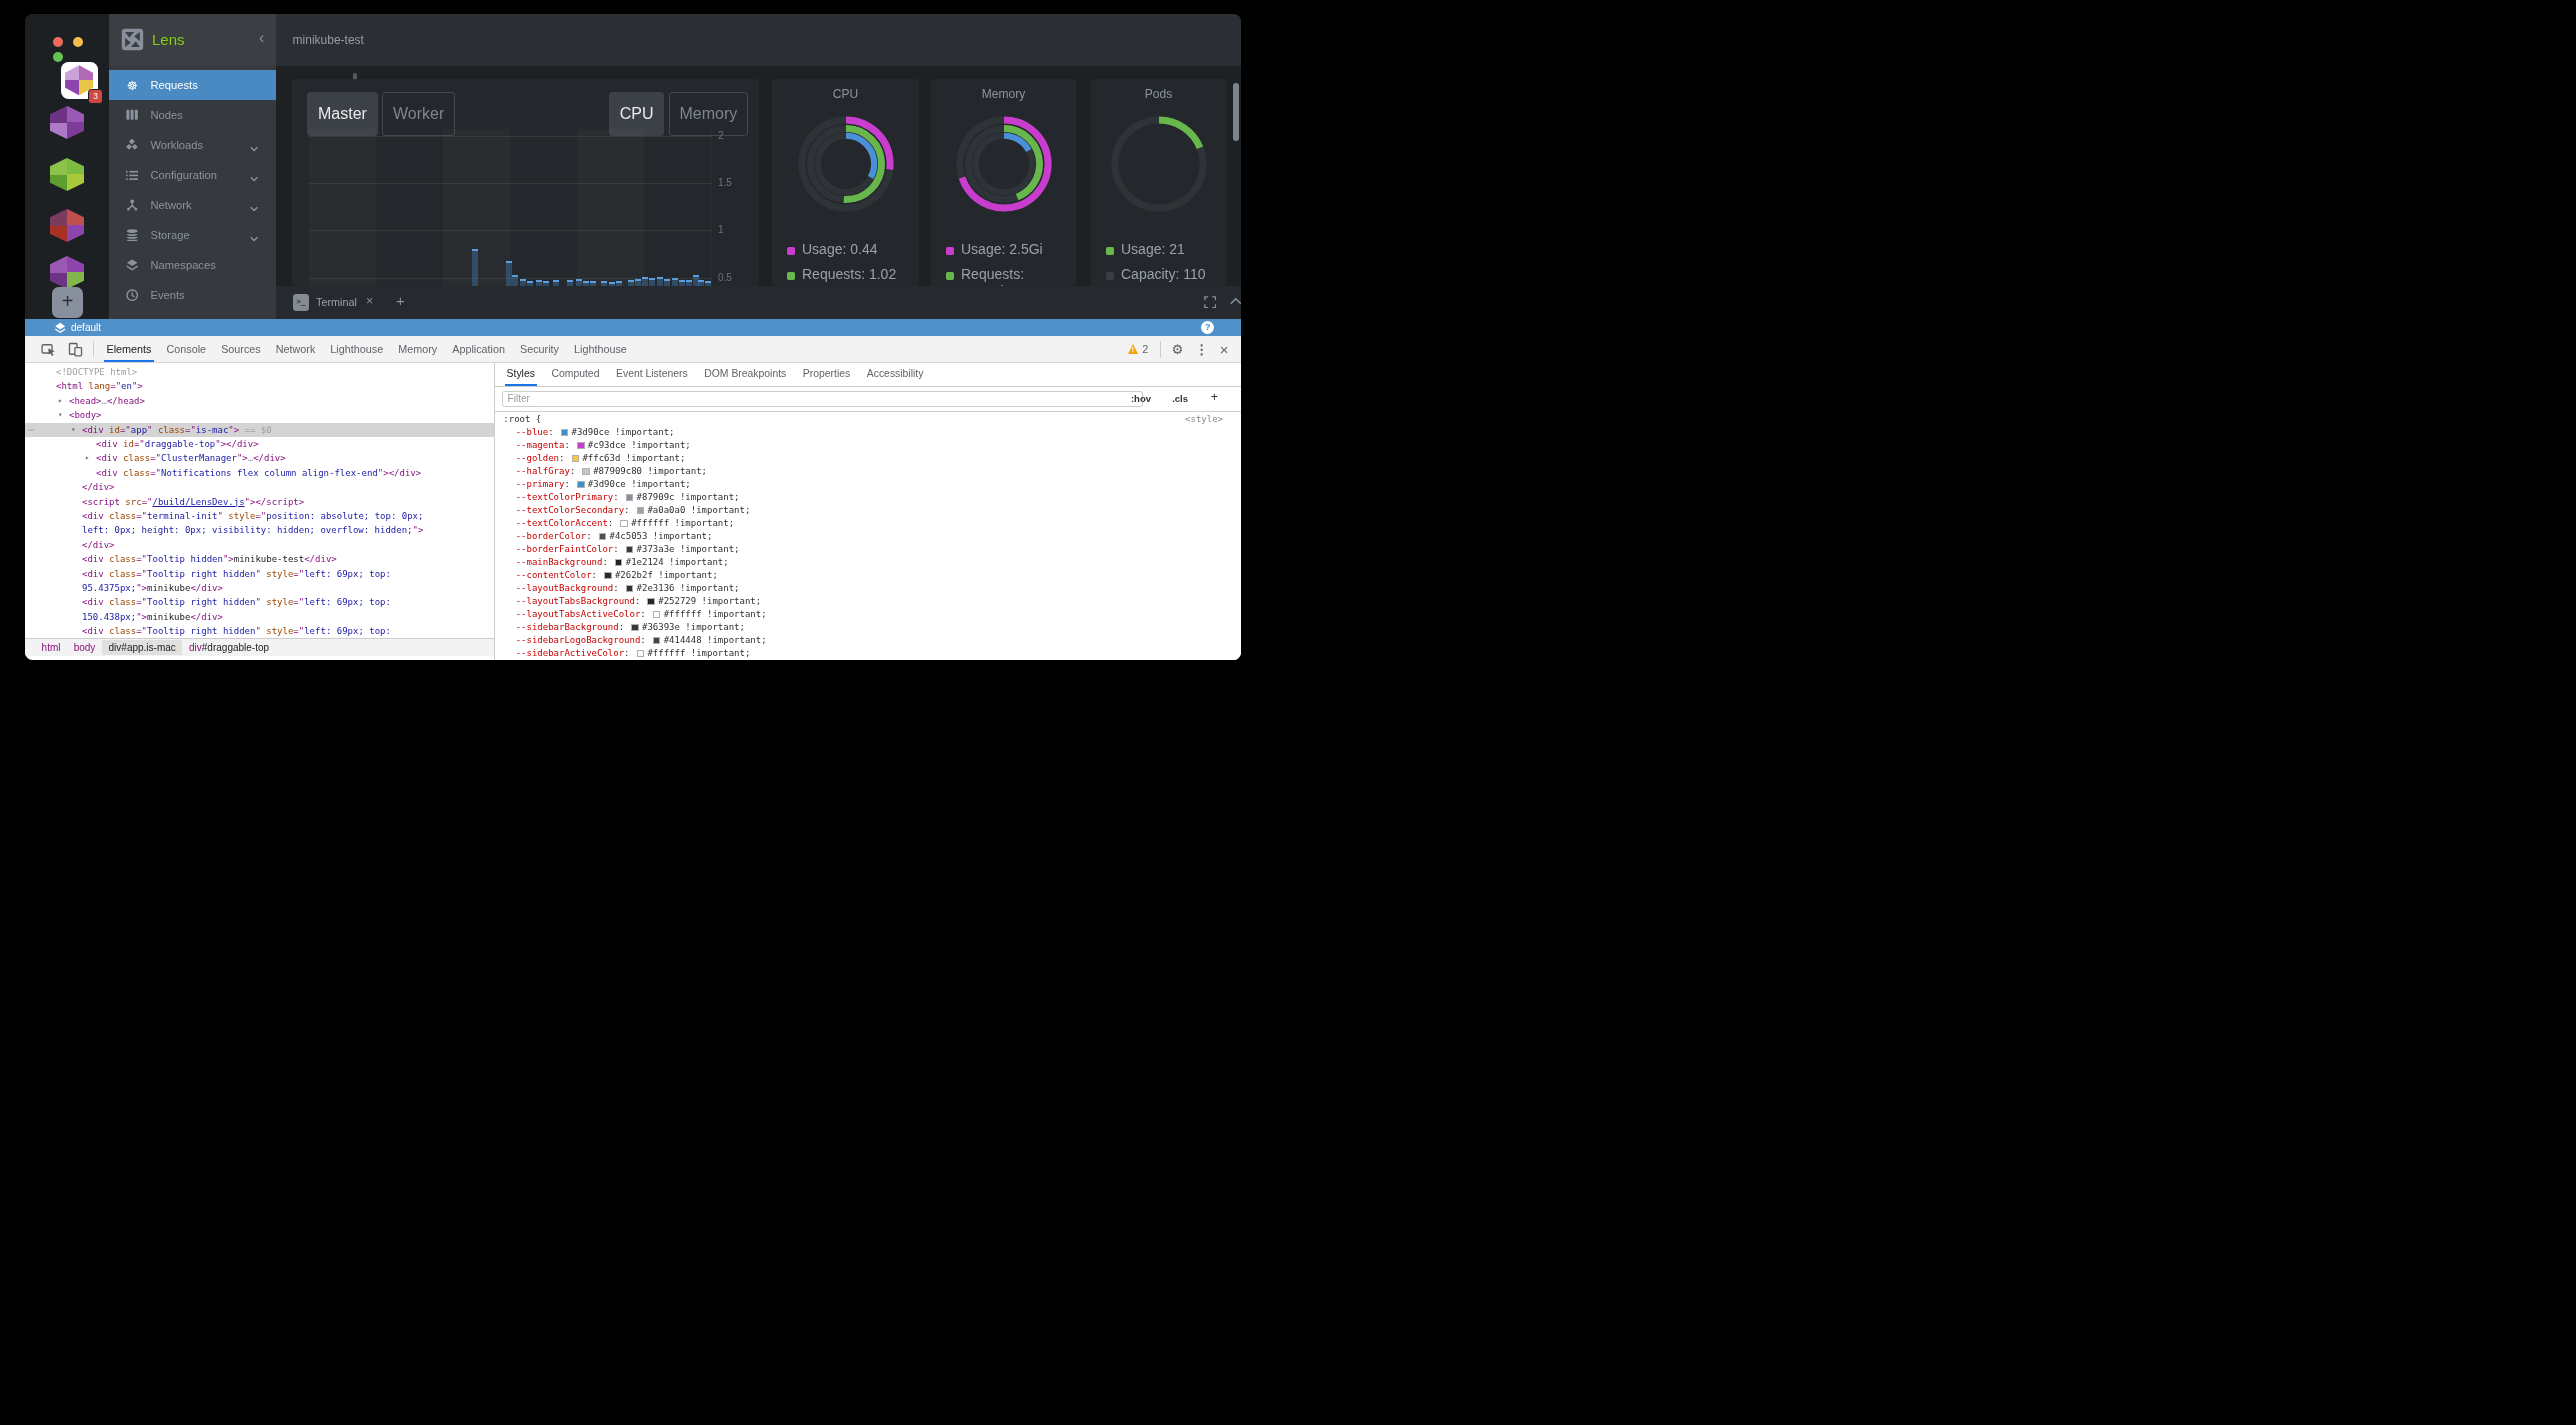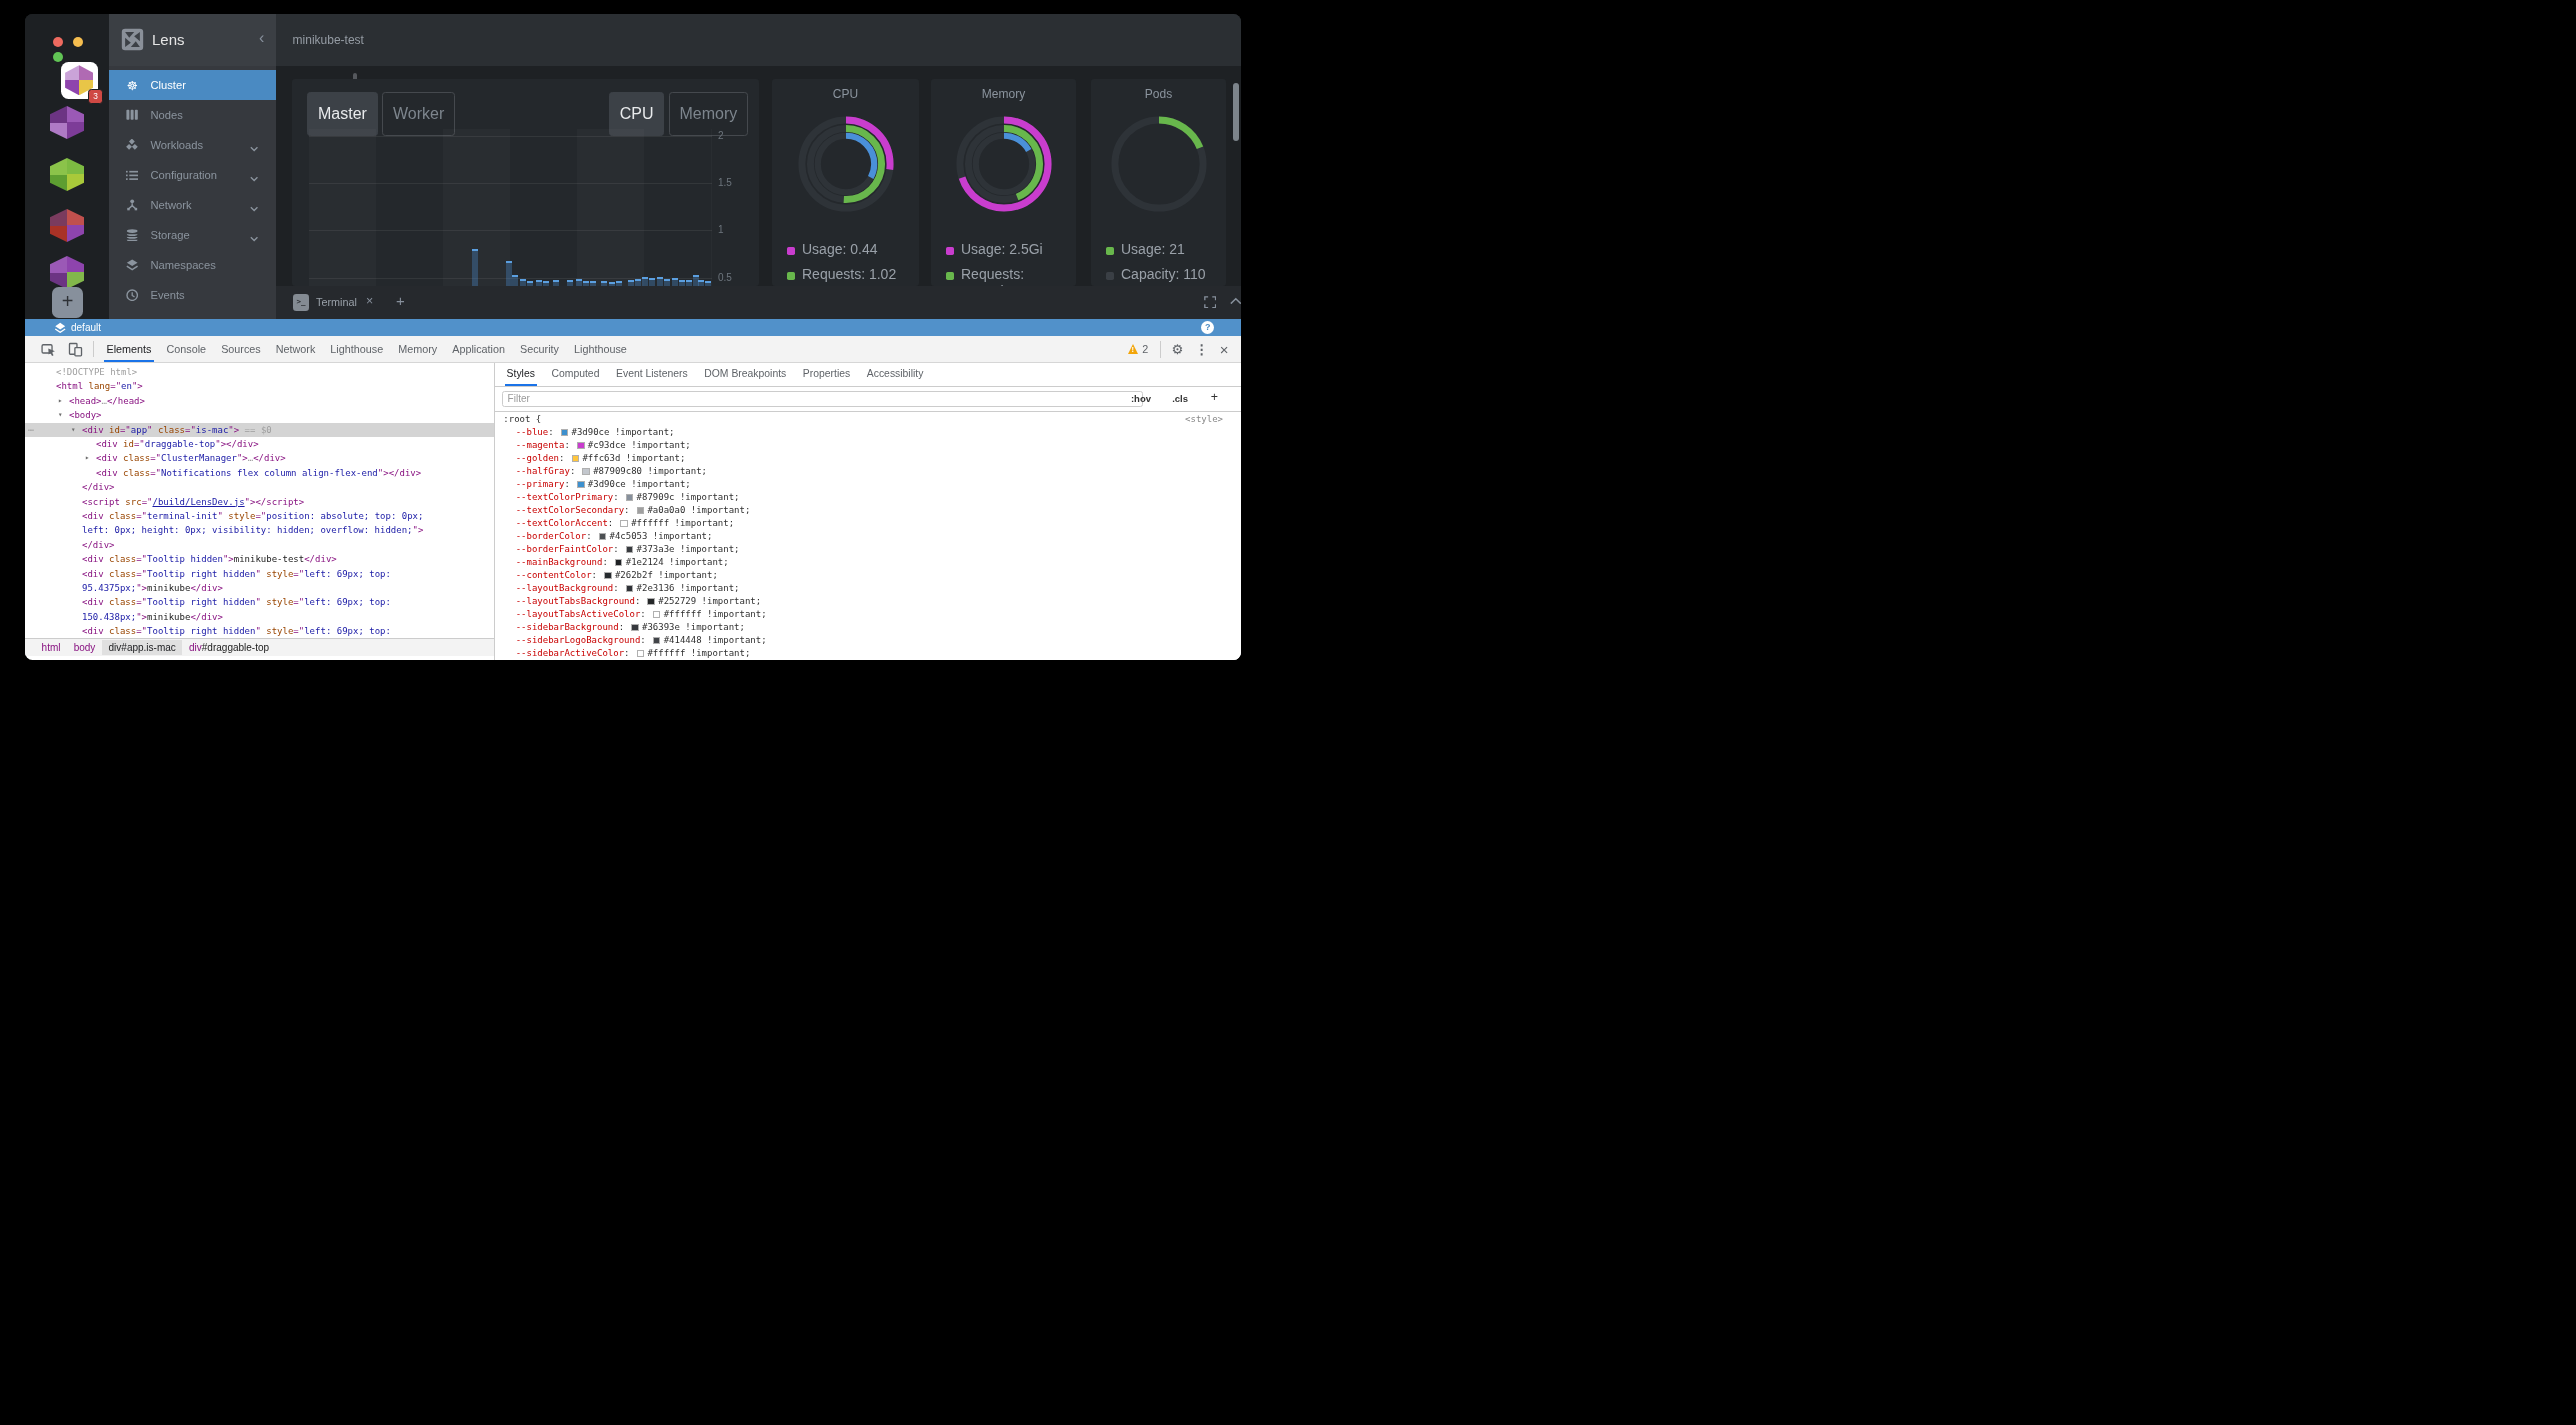--- a/index.html
+++ b/index.html
@@ -20,21 +20,21 @@
   #active-cluster-box .hex{position:absolute;left:4.1px;top:3.3px;width:28px;height:30px;}
   #cluster-badge{position:absolute;right:-5px;bottom:-5px;background:#cf4944;color:#fff;
      font-size:8.3px;line-height:11.6px;padding:0.8px 4.1px;border-radius:3.3px;border:1.7px solid #1d2023;}
   #add-cluster{left:27px;top:273px;width:31px;height:31px;border-radius:6.6px;background:#87909c;
      color:#2e3136;font-size:20px;text-align:center;line-height:28px;}
 
   
   #sidebar{left:84px;top:0;width:167px;height:305px;background:#36393e;}
   #sidebar-header{left:0;top:0;width:167px;height:52px;background:#3b3f44;}
   #lens-logo{position:absolute;left:12.4px;top:14px;}
-  #lens-title{position:absolute;left:43px;top:16.6px;color:#e5e5e5;font-size:15px;}
+  #lens-title{position:absolute;left:43px;top:16.6px;color:#84cc16;font-size:15px;}
   #collapse{position:absolute;right:11.6px;top:15px;color:#87909c;font-size:16px;}
   #menu{left:0;top:56px;width:167px;}
   .m-item{position:relative;height:30px;display:flex;align-items:center;color:#8b949e;font-size:11.2px;}
   .m-item .mi{width:13.3px;margin:0 11.6px 0 16.6px;display:flex;justify-content:center;}
   .m-item.active{background:#4a8ac2;color:#fff;}
   .m-item .chev{position:absolute;right:18px;top:11.6px;}
   #side-scroll{left:244px;top:59px;width:4.1px;height:158px;border-radius:2.5px;background:#55585d;}
 
   
   #main-header{left:251px;top:0;width:965px;height:52px;background:#2b2f33;}
@@ -176,21 +176,21 @@
           <polygon points="5,23 5,12 12,18" fill="#3c4046"></polygon>
         </svg>
         <span id="lens-title">Lens</span>
         <span id="collapse">‹</span>
       </div>
       <div class="abs" id="menu">
           <div class="m-item active">
             <span class="mi" style="color: rgb(255, 255, 255);">
               <span style="font-size:12.4px">☸</span>
             </span>
-            <span>Cluster</span>
+            <span>Requests</span>
           </div>
           <div class="m-item">
             <span class="mi" style="color: rgb(139, 148, 158);">
               <svg width="12.4" height="11.6" viewBox="0 0 15 14">
                 <rect x="0.5" y="1" width="3.6" height="12" rx="1" fill="currentColor"></rect>
                 <rect x="5.6" y="1" width="3.6" height="12" rx="1" fill="currentColor"></rect>
                 <rect x="10.7" y="1" width="3.6" height="12" rx="1" fill="currentColor"></rect>
               </svg>
             </span>
             <span>Nodes</span>

